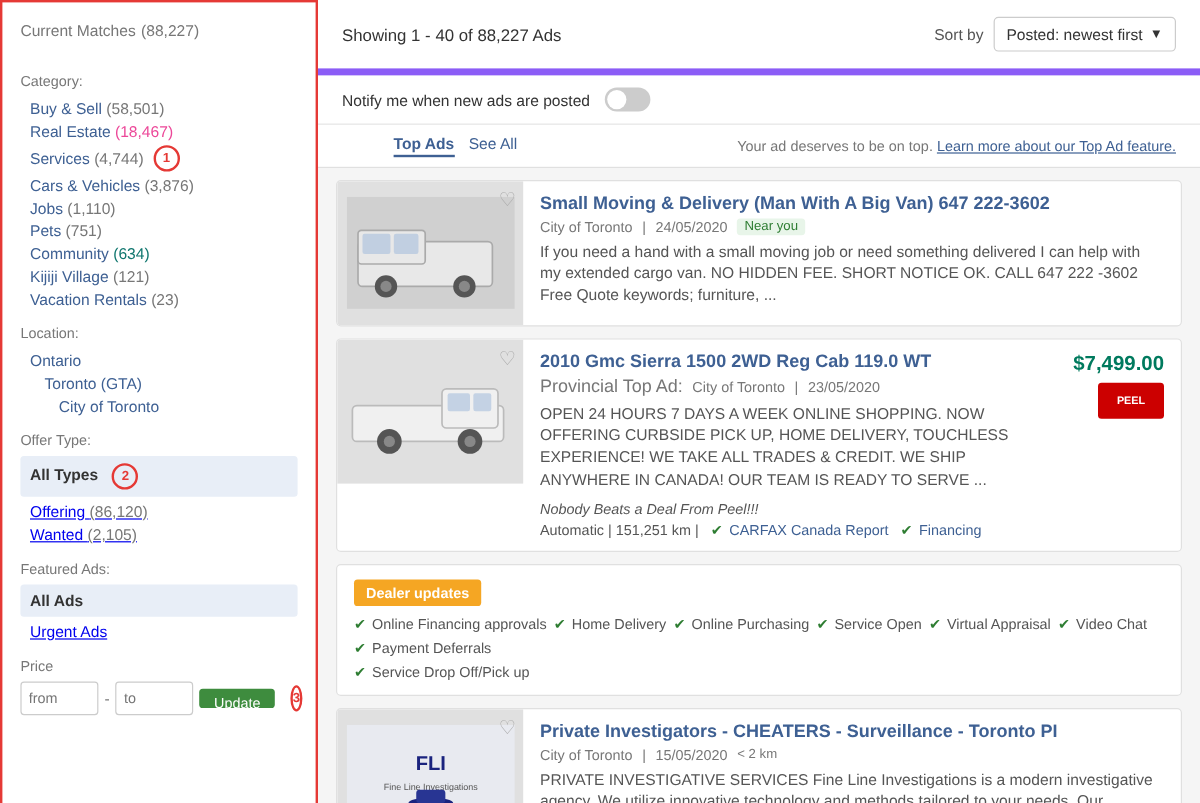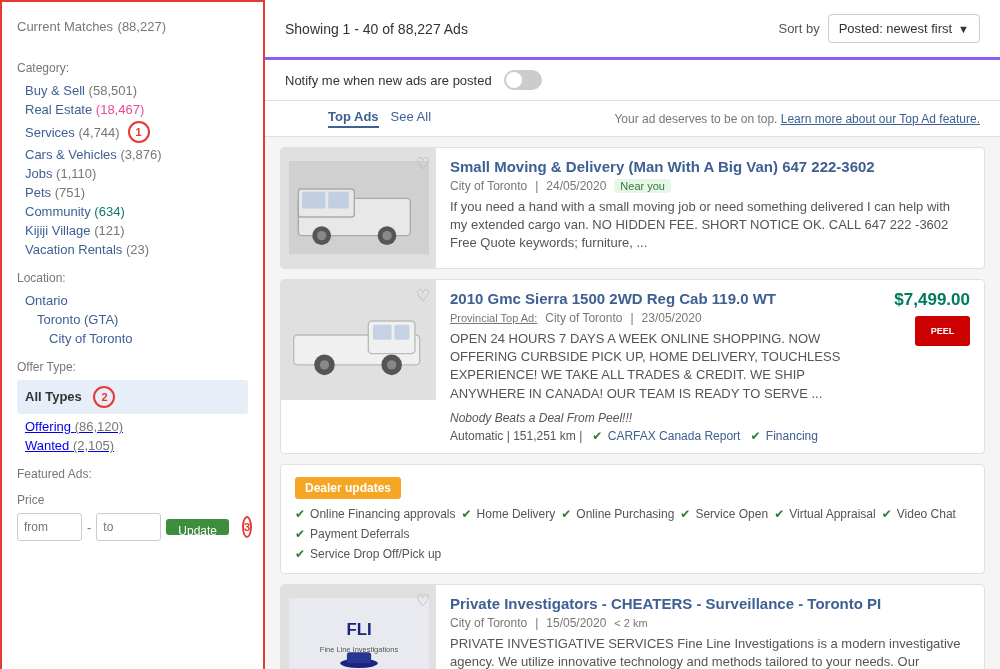--- a/index.html
+++ b/index.html
@@ -23,21 +23,21 @@
     .featured-option { padding: 2px 8px; cursor: pointer; color: #3e6093; }
     .price-section { margin-top: 10px; }
     .price-inputs { display: flex; align-items: center; gap: 5px; margin-top: 6px; }
     .price-input { width: 65px; height: 28px; border: 1px solid #ccc; border-radius: 3px; padding: 3px 6px; font-size: 12px; }
     .price-dash { color: #777; }
     .update-btn { background: #3e8c3e; color: #fff; border: none; border-radius: 3px; padding: 5px 12px; cursor: pointer; font-size: 12px; height: 16px; }
     .circle-badge { display: inline-flex; align-items: center; justify-content: center; width: 22px; height: 22px; border-radius: 50%; border: 2px solid #e53935; color: #e53935; font-size: 11px; font-weight: bold; margin-left: 8px; }
 
     
     .main { flex: 1; background: #f5f5f5; padding: 0; }
-    .main-header { background: #fff; padding: 14px 20px; display: flex; align-items: center; justify-content: space-between; border-bottom: 3px solid #8b5cf6; }
+    .main-header { background: #fff; padding: 14px 20px; display: flex; align-items: center; justify-content: space-between; border-bottom: 6px solid #8b5cf6; }
     .showing-text { font-size: 14px; color: #333; }
     .sort-area { display: flex; align-items: center; gap: 8px; }
     .sort-label { font-size: 13px; color: #555; }
     .sort-select { border: 1px solid #ccc; border-radius: 4px; padding: 6px 10px; font-size: 13px; background: #fff; cursor: pointer; display: flex; align-items: center; gap: 6px; }
     .notify-bar { background: #fff; padding: 10px 20px; display: flex; align-items: center; gap: 12px; border-bottom: 1px solid #e0e0e0; }
     .notify-text { font-size: 13px; color: #333; }
     .toggle { width: 38px; height: 20px; background: #ccc; border-radius: 10px; cursor: pointer; position: relative; }
     .toggle-inner { width: 16px; height: 16px; background: #fff; border-radius: 50%; position: absolute; top: 2px; left: 2px; }
     .top-ads-bar { background: #fff; padding: 8px 20px; display: flex; align-items: center; justify-content: space-between; border-bottom: 1px solid #e0e0e0; }
     .top-ads-tabs { display: flex; gap: 12px; }
@@ -140,20 +140,28 @@
       </div>
       <div class="offer-type-option">
         <a href="#">Offering <span style="color:#777;">(86,120)</span></a>
       </div>
       <div class="offer-type-option">
         <a href="#">Wanted <span style="color:#777;">(2,105)</span></a>
       </div>
     </div>
 
     <div class="sidebar-section-label">Featured Ads:</div>
+    <div class="featured-ads-options">
+      <div class="featured-selected">
+        <span>All Ads</span>
+      </div>
+      <div class="featured-option">
+        <a href="#">Urgent Ads</a>
+      </div>
+    </div>
 
     <div class="price-section">
       <div class="sidebar-section-label">Price</div>
       <div class="price-inputs">
         <input class="price-input" type="text" placeholder="from" style="">
         <span class="price-dash">-</span>
         <input class="price-input" type="text" placeholder="to" style="">
         <button class="update-btn">Update</button>
         <span class="circle-badge">3</span>
       </div>
@@ -238,21 +246,21 @@
             <circle cx="38" cy="77" r="11" fill="#555"></circle>
             <circle cx="38" cy="77" r="5" fill="#888"></circle>
             <circle cx="110" cy="77" r="11" fill="#555"></circle>
             <circle cx="110" cy="77" r="5" fill="#888"></circle>
           </svg>
           <span class="listing-heart">♡</span>
         </div>
         <div class="listing-body">
           <div class="listing-title">2010 Gmc Sierra 1500 2WD Reg Cab 119.0 WT</div>
           <div class="listing-meta">
-            <span style="font-size:11px; color:#777;text-decoration:underline;">Provincial Top Ad:</span>
+            <span style="font-size:15px; color:#777;">Provincial Top Ad:</span>
             <span>City of Toronto</span>
             <span>|</span>
             <span>23/05/2020</span>
           </div>
           <div class="listing-desc">OPEN 24 HOURS 7 DAYS A WEEK ONLINE SHOPPING. NOW OFFERING CURBSIDE PICK UP, HOME DELIVERY, TOUCHLESS EXPERIENCE! WE TAKE ALL TRADES &amp; CREDIT. WE SHIP ANYWHERE IN CANADA! OUR TEAM IS READY TO SERVE ...</div>
           <div style="font-size:12px; color:#555; margin-top:8px; font-style:italic;">Nobody Beats a Deal From Peel!!!</div>
           <div class="listing-footer-tags">
             <span>Automatic | 151,251 km |</span>
             <span style="color:#3e6093; cursor:pointer;">
               <span class="check-green">✔</span>

